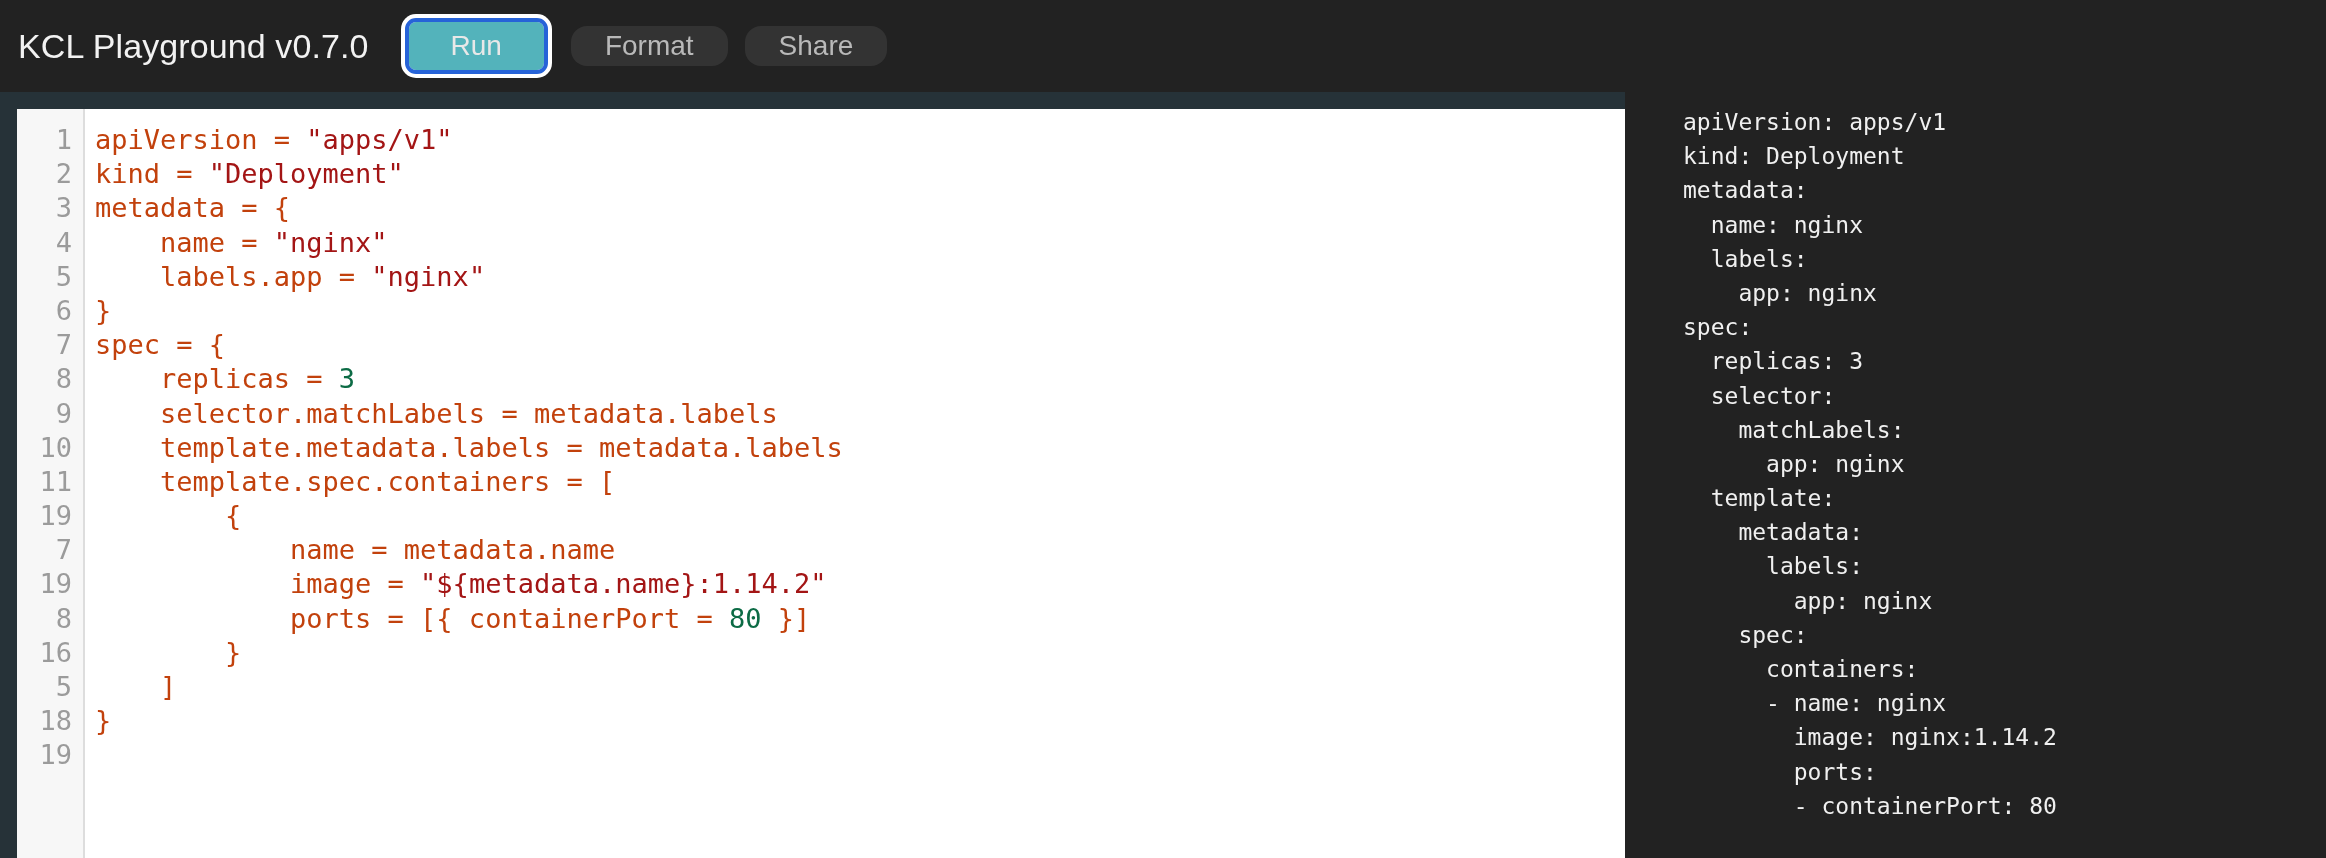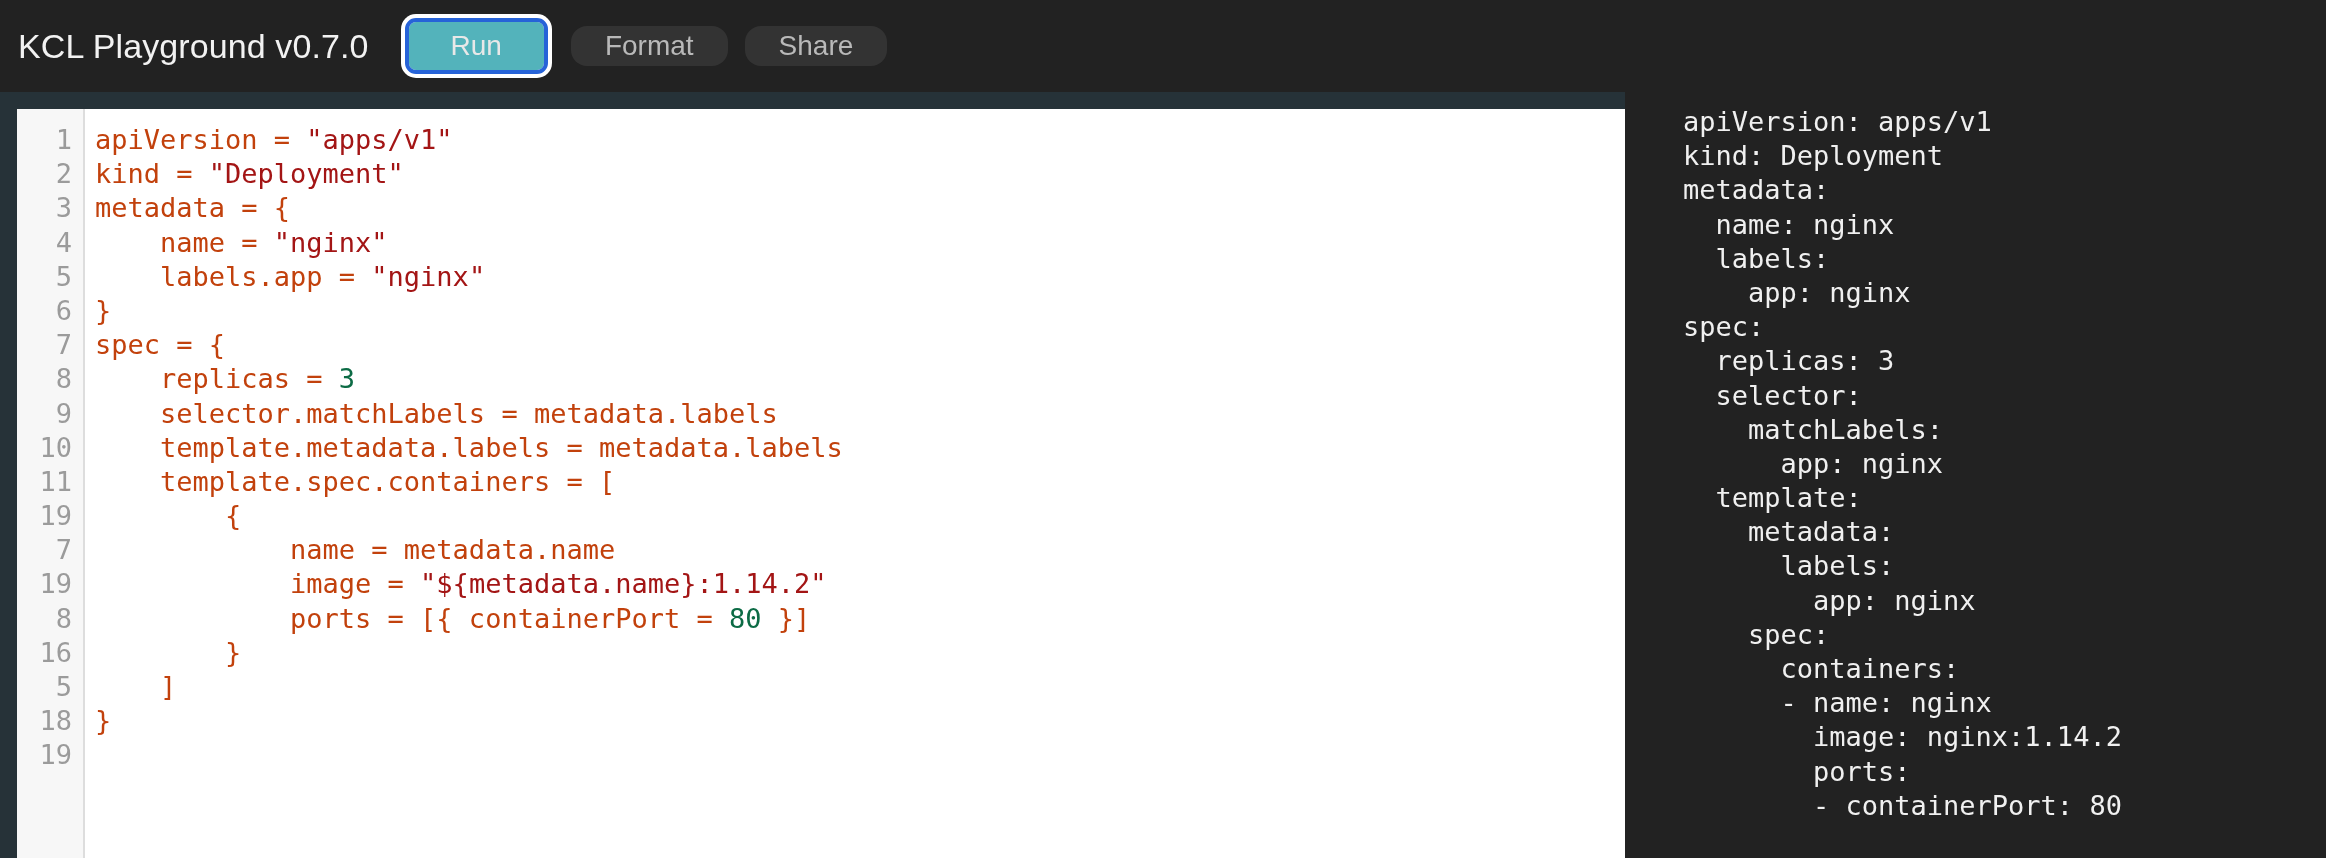--- a/index.html
+++ b/index.html
@@ -154,21 +154,21 @@
     background: #222222;
     min-height: 0;
     overflow: hidden;
     padding: 8px 0 0 0;
   }
 
   .output {
     background: #222222;
     color: #f0f0f0;
     font-family: "DejaVu Sans Mono", "Liberation Mono", monospace;
-    font-size: 27px;
+    font-size: 23px;
     line-height: 34.2px;
     white-space: pre;
     padding: 5px 0 0 58px;
     height: 100%;
     overflow: hidden;
   }
 
   .output .oline {
     height: 34.2px;
     line-height: 34.2px;

